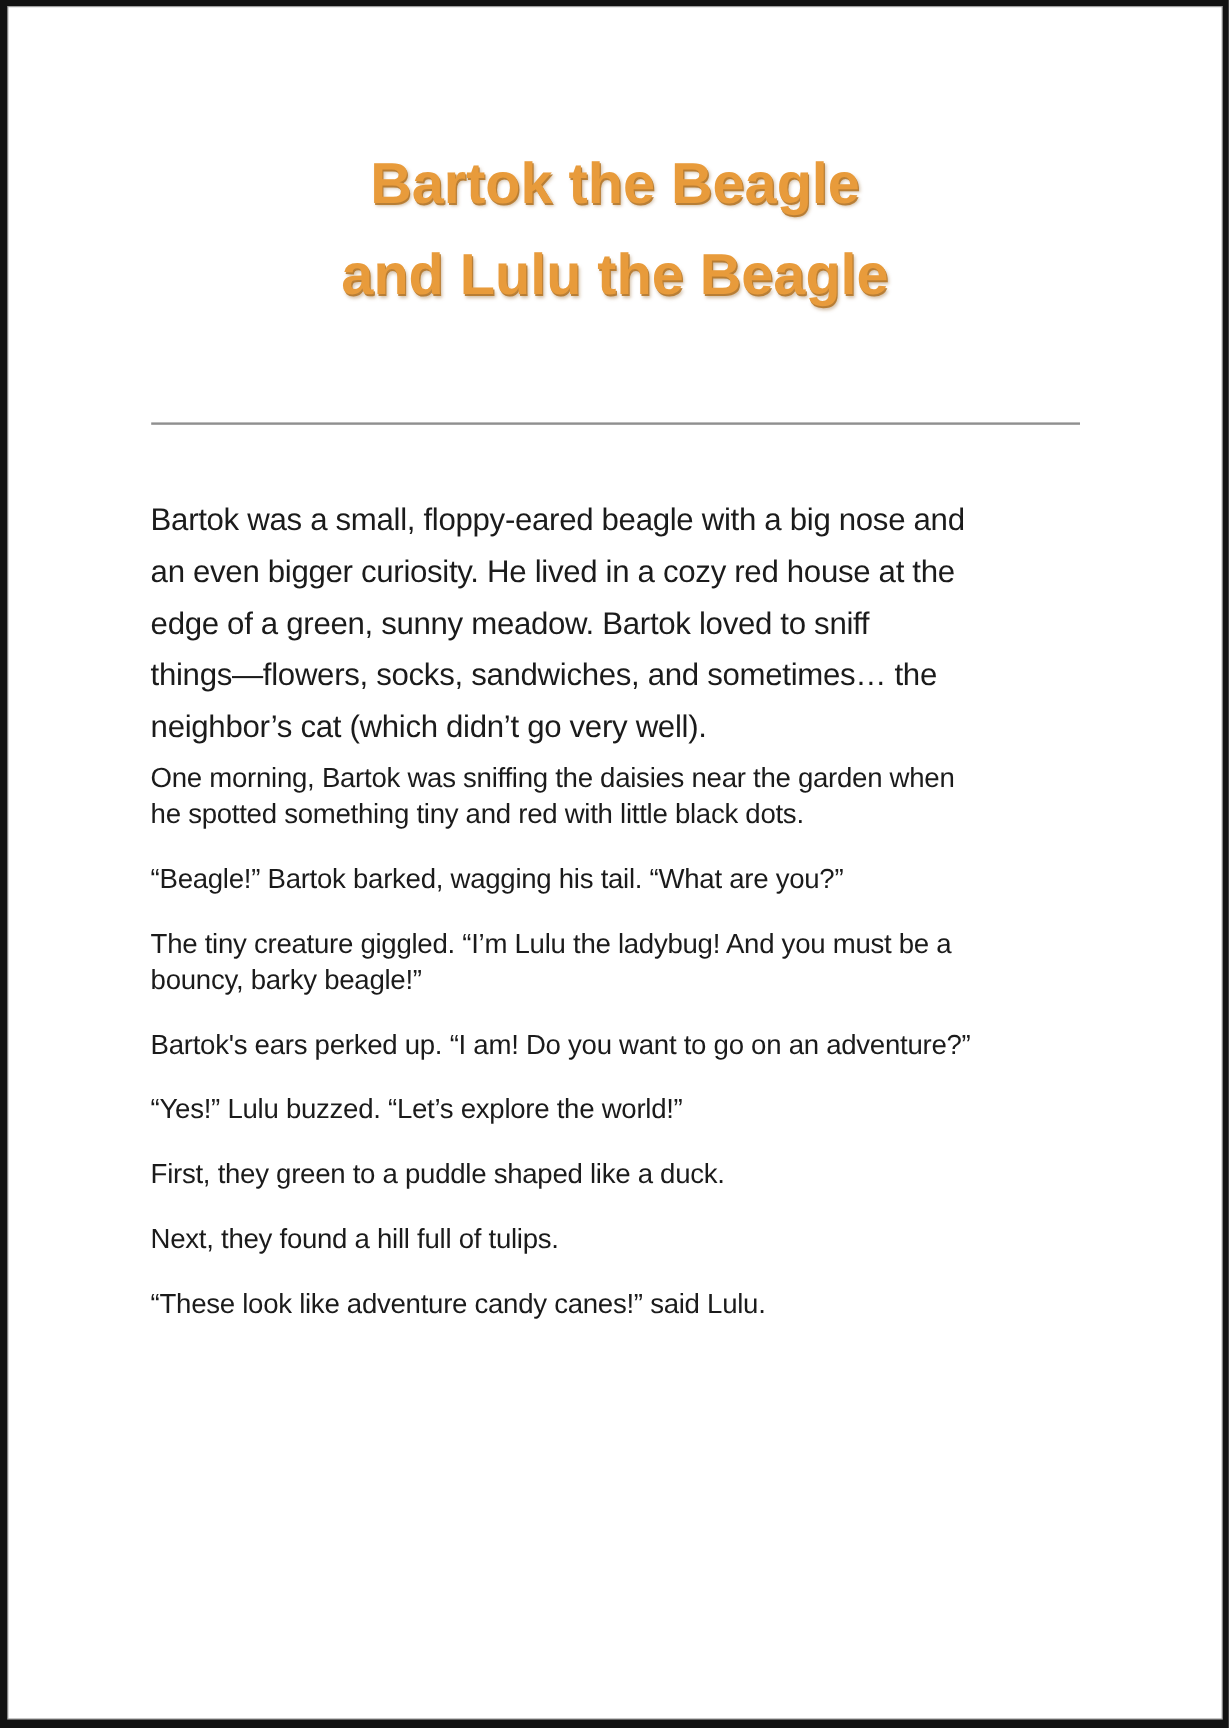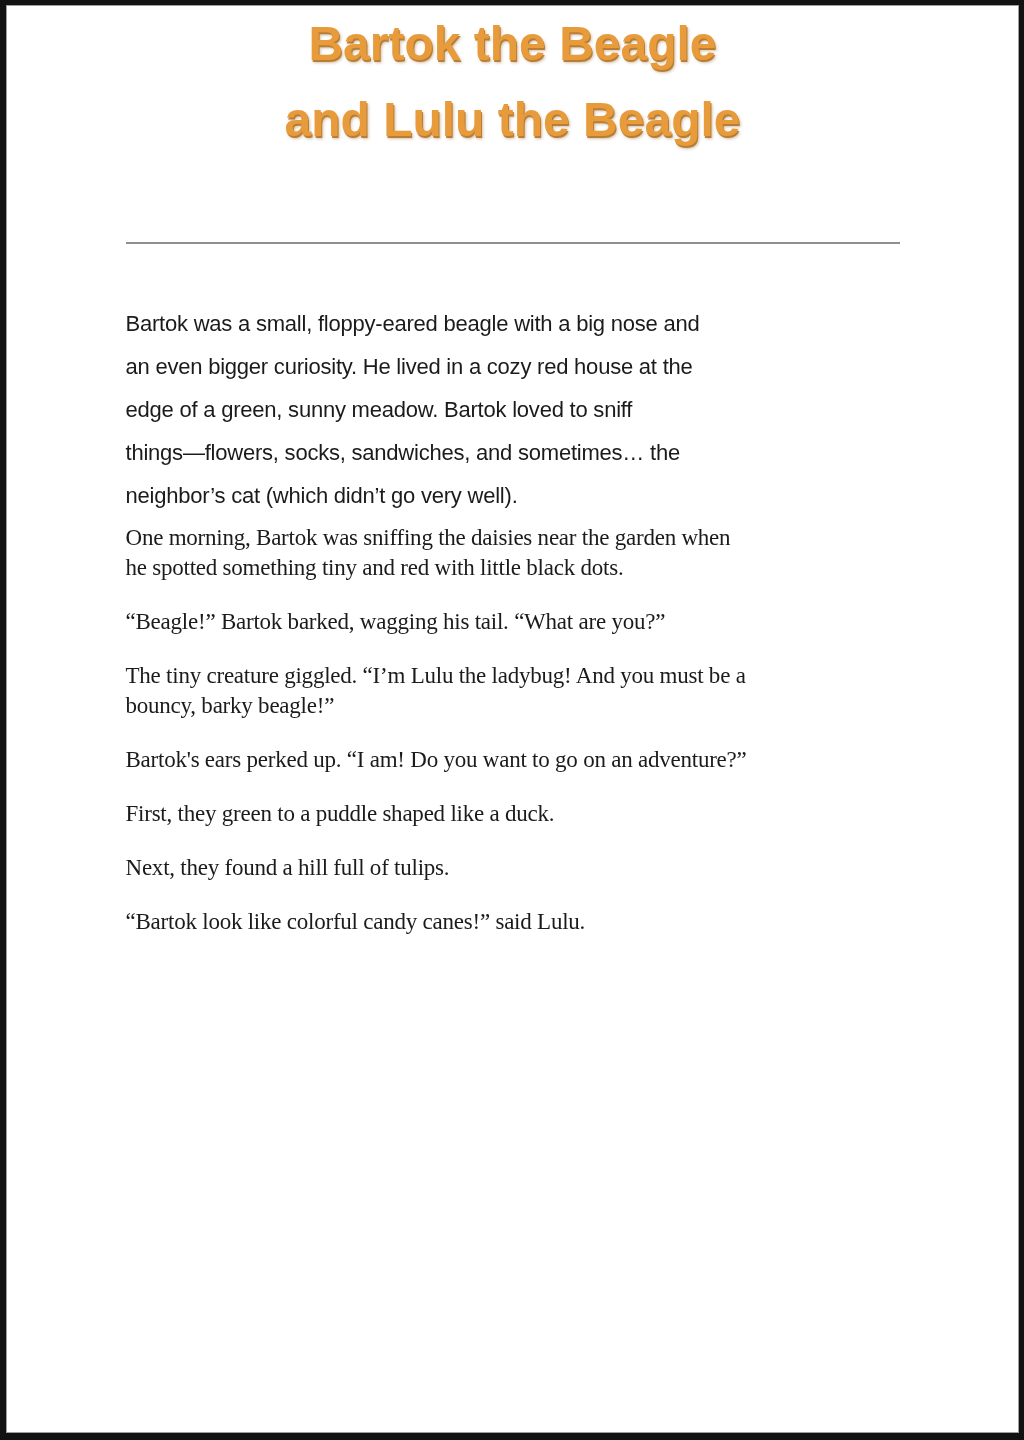--- a/index.html
+++ b/index.html
@@ -20,20 +20,21 @@
     left: 7px;
     right: 6px;
     bottom: 8px;
     background: #ffffff;
     box-shadow: 0 0 0 1px #9e9e9e;
     overflow: hidden;
   }
   .content {
     width: 774px;
     margin: 0 auto;
+    padding-top: 110px;
   }
   .doc-title {
     margin: 0;
     text-align: center;
     font-size: 48px;
     line-height: 76px;
     font-weight: 700;
     color: #E89B3B;
     text-shadow: 1px 2px 0 rgba(176, 107, 21, 0.80),
                  2px 3px 3px rgba(130, 75, 10, 0.35);
@@ -46,29 +47,28 @@
     border-top: 2px solid #8f8f8f;
     margin: 84px 0 0 0;
   }
   p {
     margin: 0;
     color: #1b1b1b;
     white-space: pre;          
     letter-spacing: -0.01em;
   }
   p.lead {
-    font-size: 22px;
+    font-size: 26px;
     line-height: 43px;
     margin: 58px 0 6px 0;
   }
   p.body-para {
     font-size: 23px;
     line-height: 30px;
     margin: 0 0 24px 0;
-    font-family: Liberation Serif, serif;
   }
 </style>
 </head>
 <body>
 
 <div class="page">
   <div class="content">
 
     <h1 class="doc-title" style="color: rgb(232, 155, 59);">
       <span class="title-line">Bartok the Beagle</span>
@@ -81,18 +81,19 @@
 an even bigger curiosity. He lived in a cozy red house at the
 edge of a green, sunny meadow. Bartok loved to sniff
 things—flowers, socks, sandwiches, and sometimes… the
 neighbor’s cat (which didn’t go very well).</p>
     <p class="body-para">One morning, Bartok was sniffing the daisies near the garden when
 he spotted something tiny and red with little black dots.</p>
     <p class="body-para">“Beagle!” Bartok barked, wagging his tail. “What are you?”</p>
     <p class="body-para">The tiny creature giggled. “I’m Lulu the ladybug! And you must be a
 bouncy, barky beagle!”</p>
     <p class="body-para">Bartok's ears perked up. “I am! Do you want to go on an adventure?”</p>
+    <p class="body-para">“Yes!” Lulu buzzed. “Let’s explore the world!”</p>
     <p class="body-para">First, they green to a puddle shaped like a duck.</p>
     <p class="body-para">Next, they found a hill full of tulips.</p>
-    <p class="body-para">“Bartok look like colorful candy canes!” said Lulu.</p>
+    <p class="body-para">“These look like adventure candy canes!” said Lulu.</p>
 
   </div>
 </div>
 
 </body></html>

